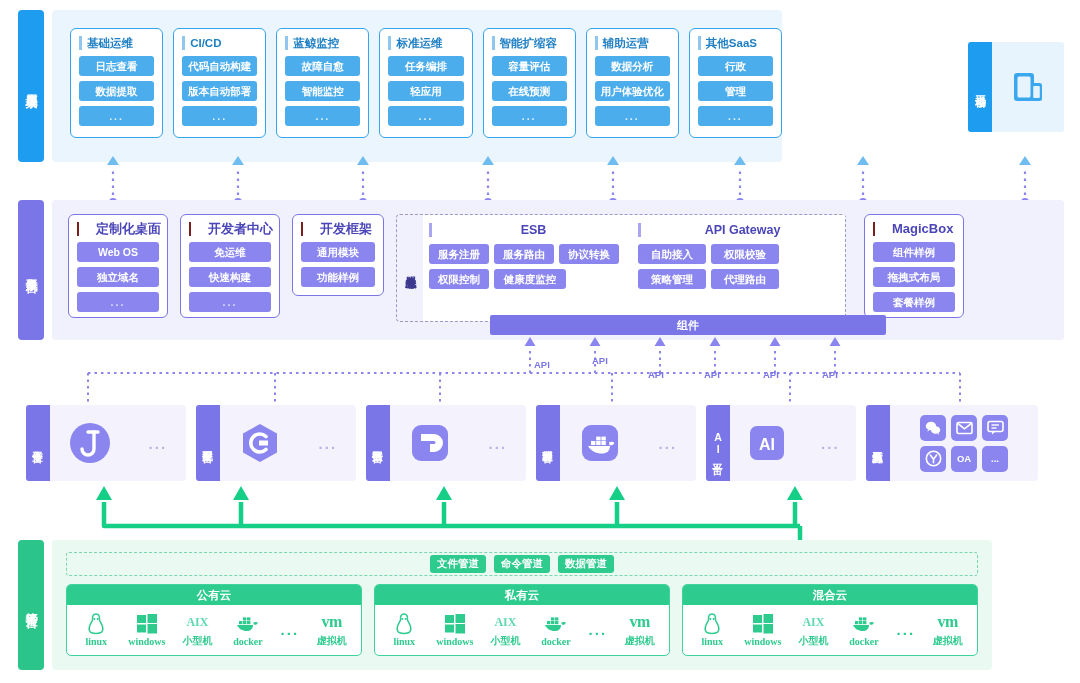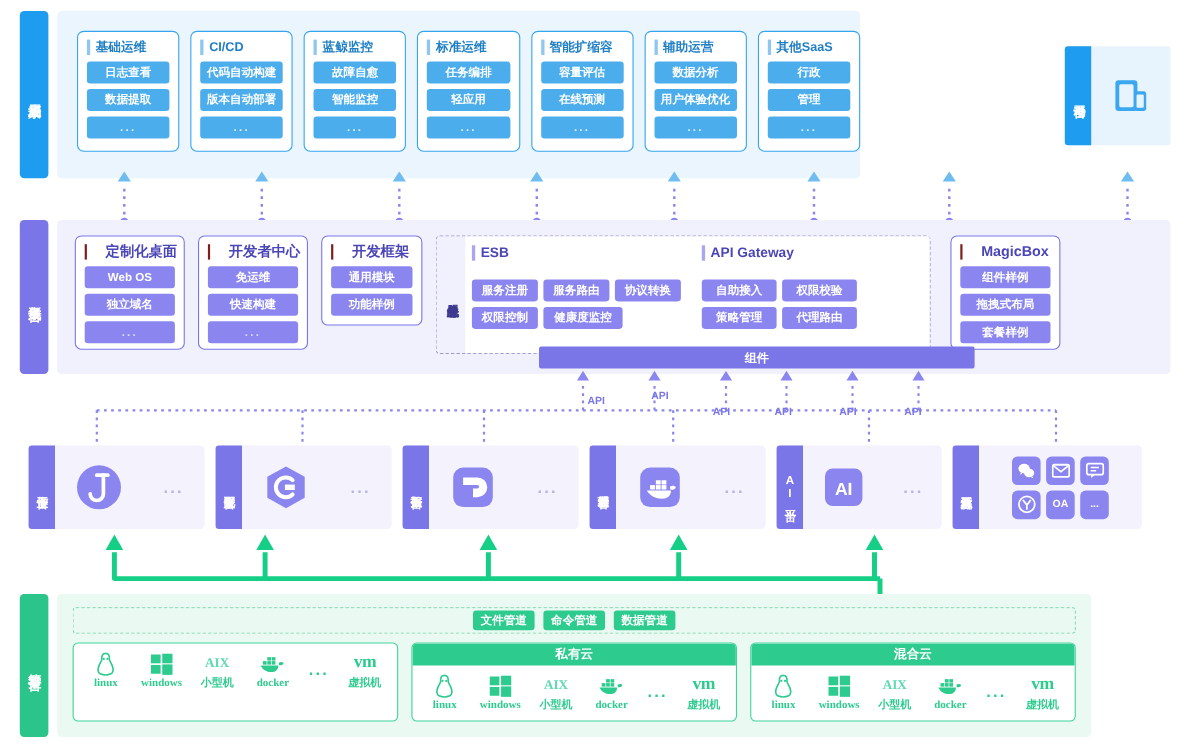--- a/index.html
+++ b/index.html
@@ -98,21 +98,21 @@
     display: flex; align-items: center; justify-content: center;
     line-height: 1.25; flex: none;
   }
   #esb-inner {
     flex: 1; background: #fff; display: flex; padding: 8px 6px 0 6px; gap: 8px;
   }
   .esb-group { flex: 1; }
   .esb-group-title {
     font-size: 12.5px; font-weight: bold; color: #4b46b8;
     border-left: 3px solid #a9a5f0; padding-left: 5px;
-    line-height: 14px; margin-bottom: 17px;
+    line-height: 14px; margin-bottom: 7px; text-align: center;
   }
   .esb-grid { display: flex; flex-wrap: wrap; gap: 5px; }
   .esb-grid .pill-purple { margin-bottom: 0; padding: 0 7px; }
 
   #magicbox { width: 100px; height: 104px; margin-left: 6px; }
 
   #component-bar {
     position: absolute; left: 490px; top: 315px; width: 396px; height: 20px;
     background: #7b76e8; color: #fff; font-size: 11px; font-weight: bold;
     display: flex; align-items: center; justify-content: center; border-radius: 2px;
@@ -543,20 +543,21 @@
 
       <div id="pipe-strip">
         <span class="pipe-pill">文件管道</span>
         <span class="pipe-pill">命令管道</span>
         <span class="pipe-pill">数据管道</span>
       </div>
 
       <div id="clouds">
 
         <div class="cloud">
+          <div class="cloud-head">公有云</div>
           <div class="cloud-row">
             <div class="os">
               <div class="os-glyph">
                 <svg width="20" height="22" viewBox="0 0 20 22">
                     <path d="M10 1 C7 1 6.3 3.5 6.6 6 C6.8 8 4.5 10 3.5 13.5 C2.6 16.6 3.8 19 5 19.5 C6.2 20 8 20.6 10 20.6 C12 20.6 13.8 20 15 19.5 C16.2 19 17.4 16.6 16.5 13.5 C15.5 10 13.2 8 13.4 6 C13.7 3.5 13 1 10 1Z" fill="none" stroke="#2ecb8f" stroke-width="1.5"></path>
                     <circle cx="8.3" cy="6" r="1" fill="#2ecb8f"></circle>
                     <circle cx="11.7" cy="6" r="1" fill="#2ecb8f"></circle>
                   </svg>
               </div>
               <div class="os-label">linux</div>

